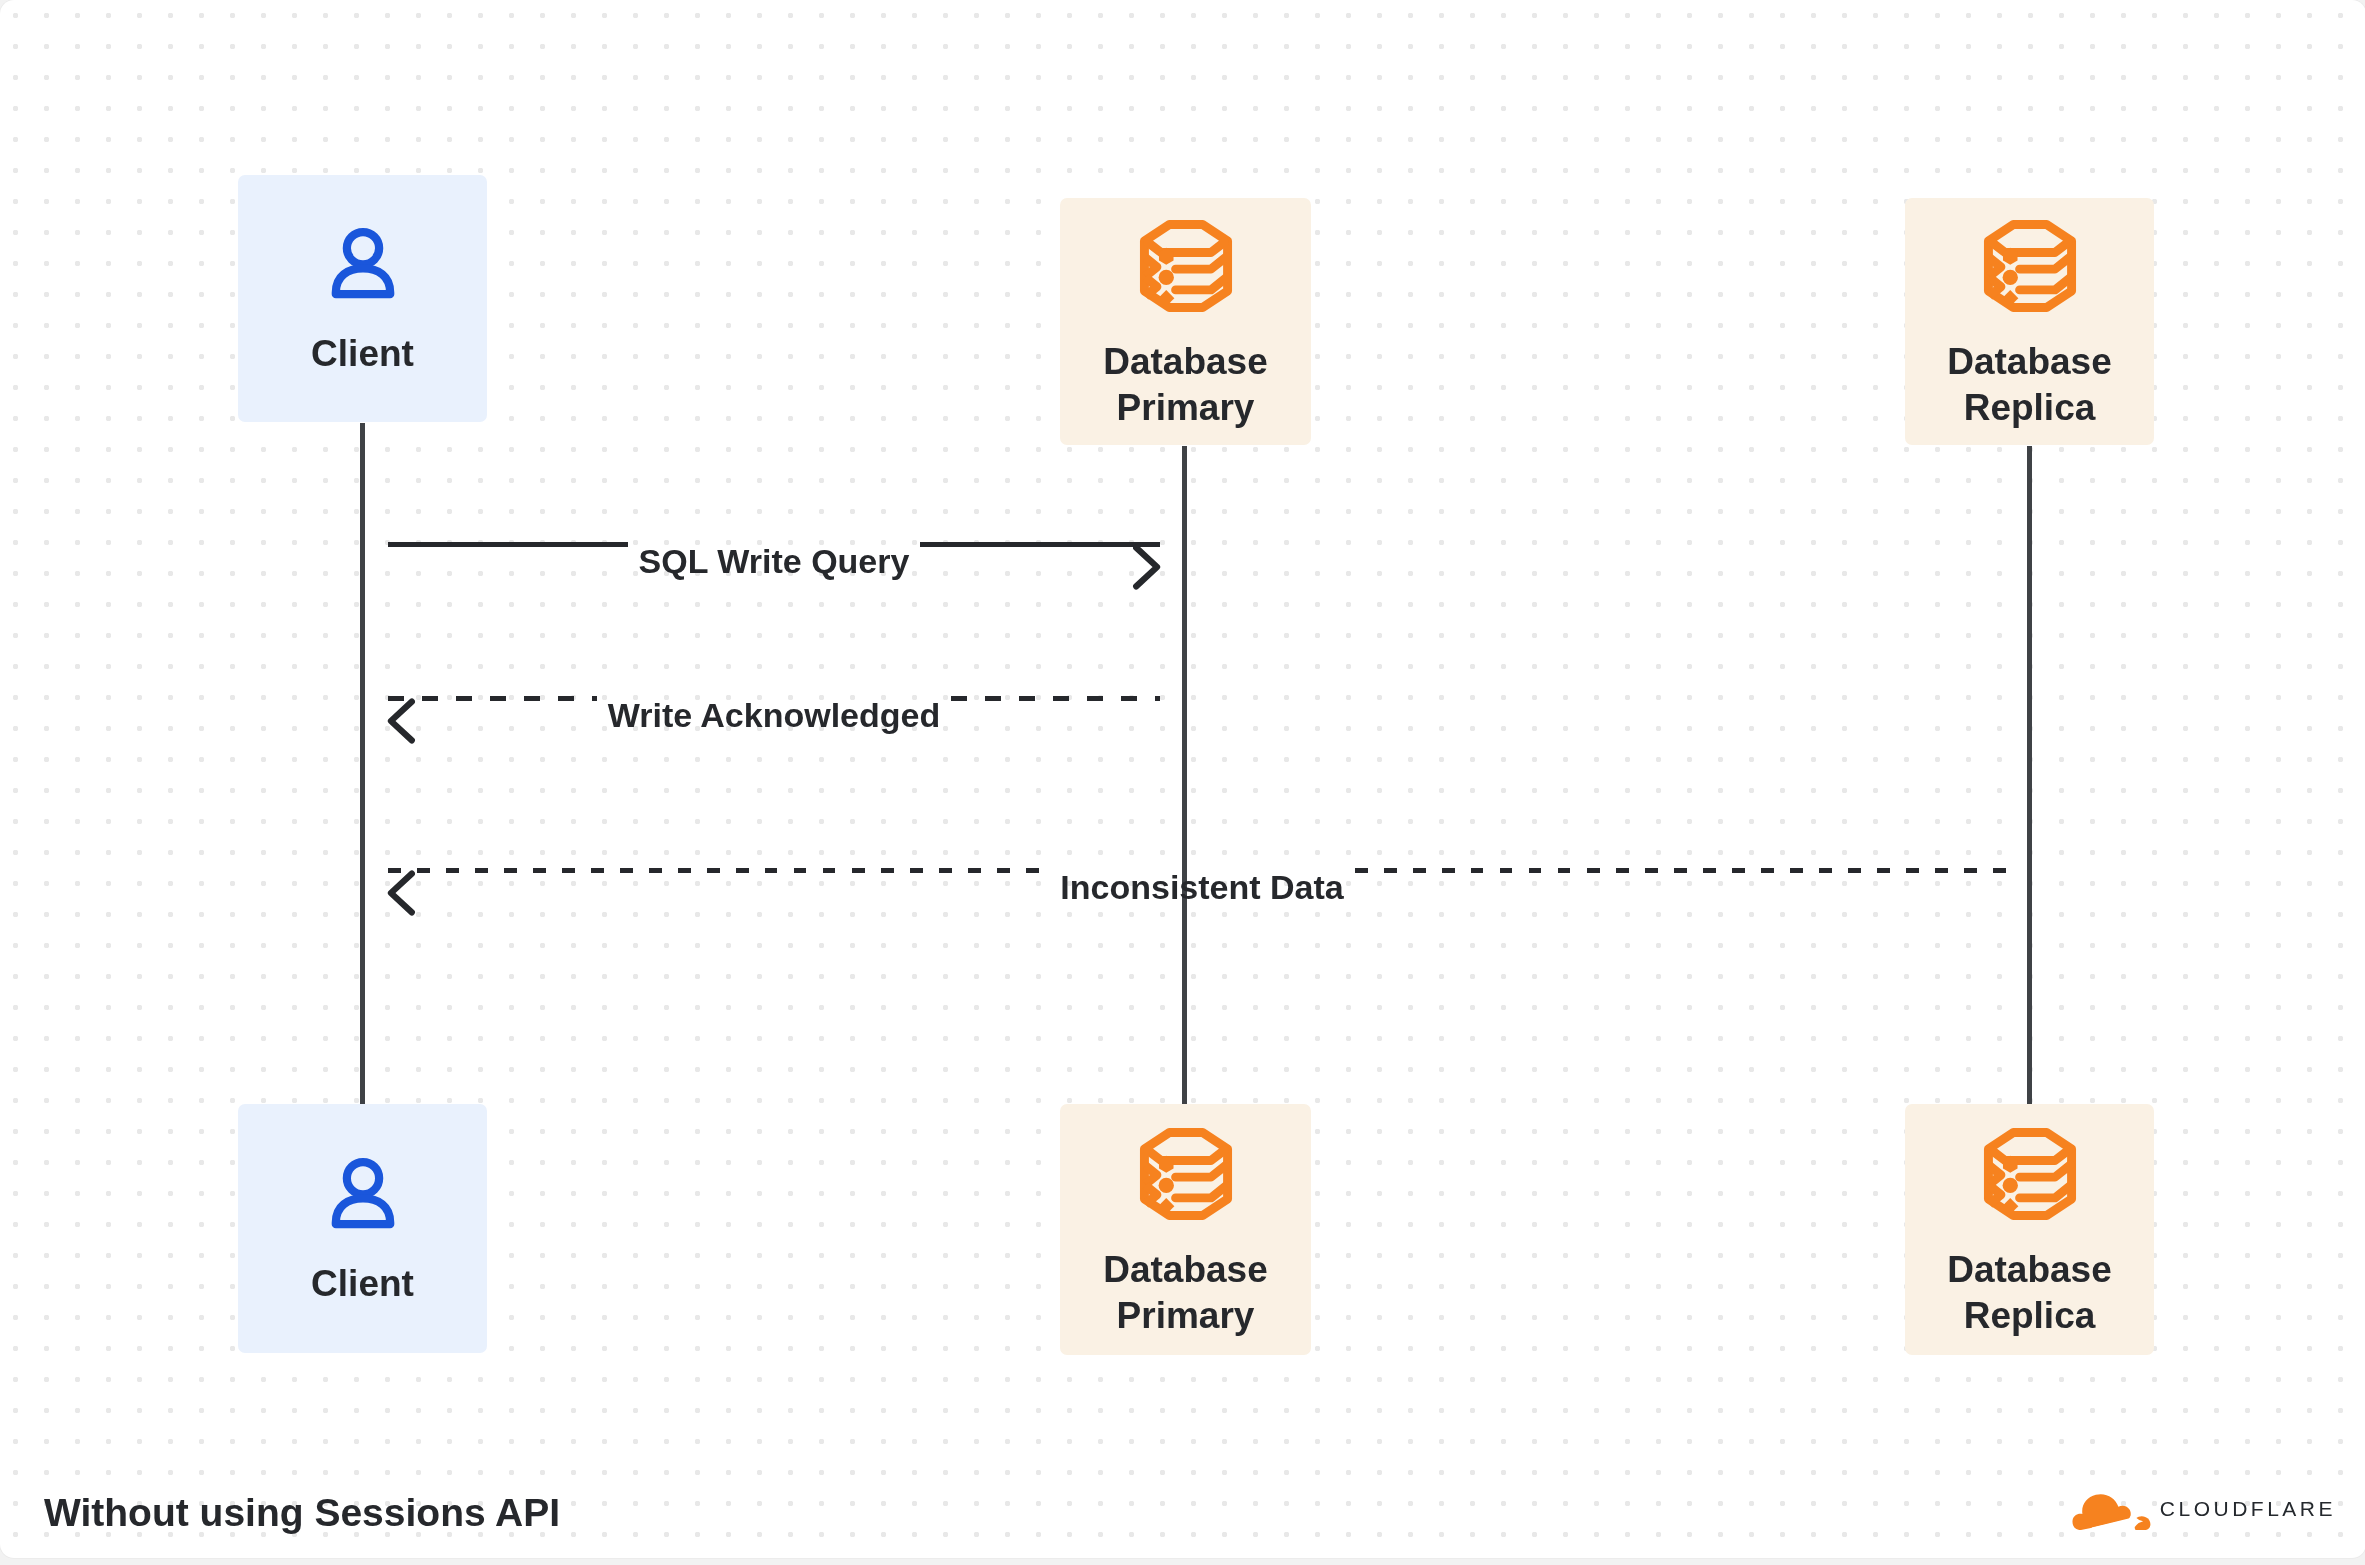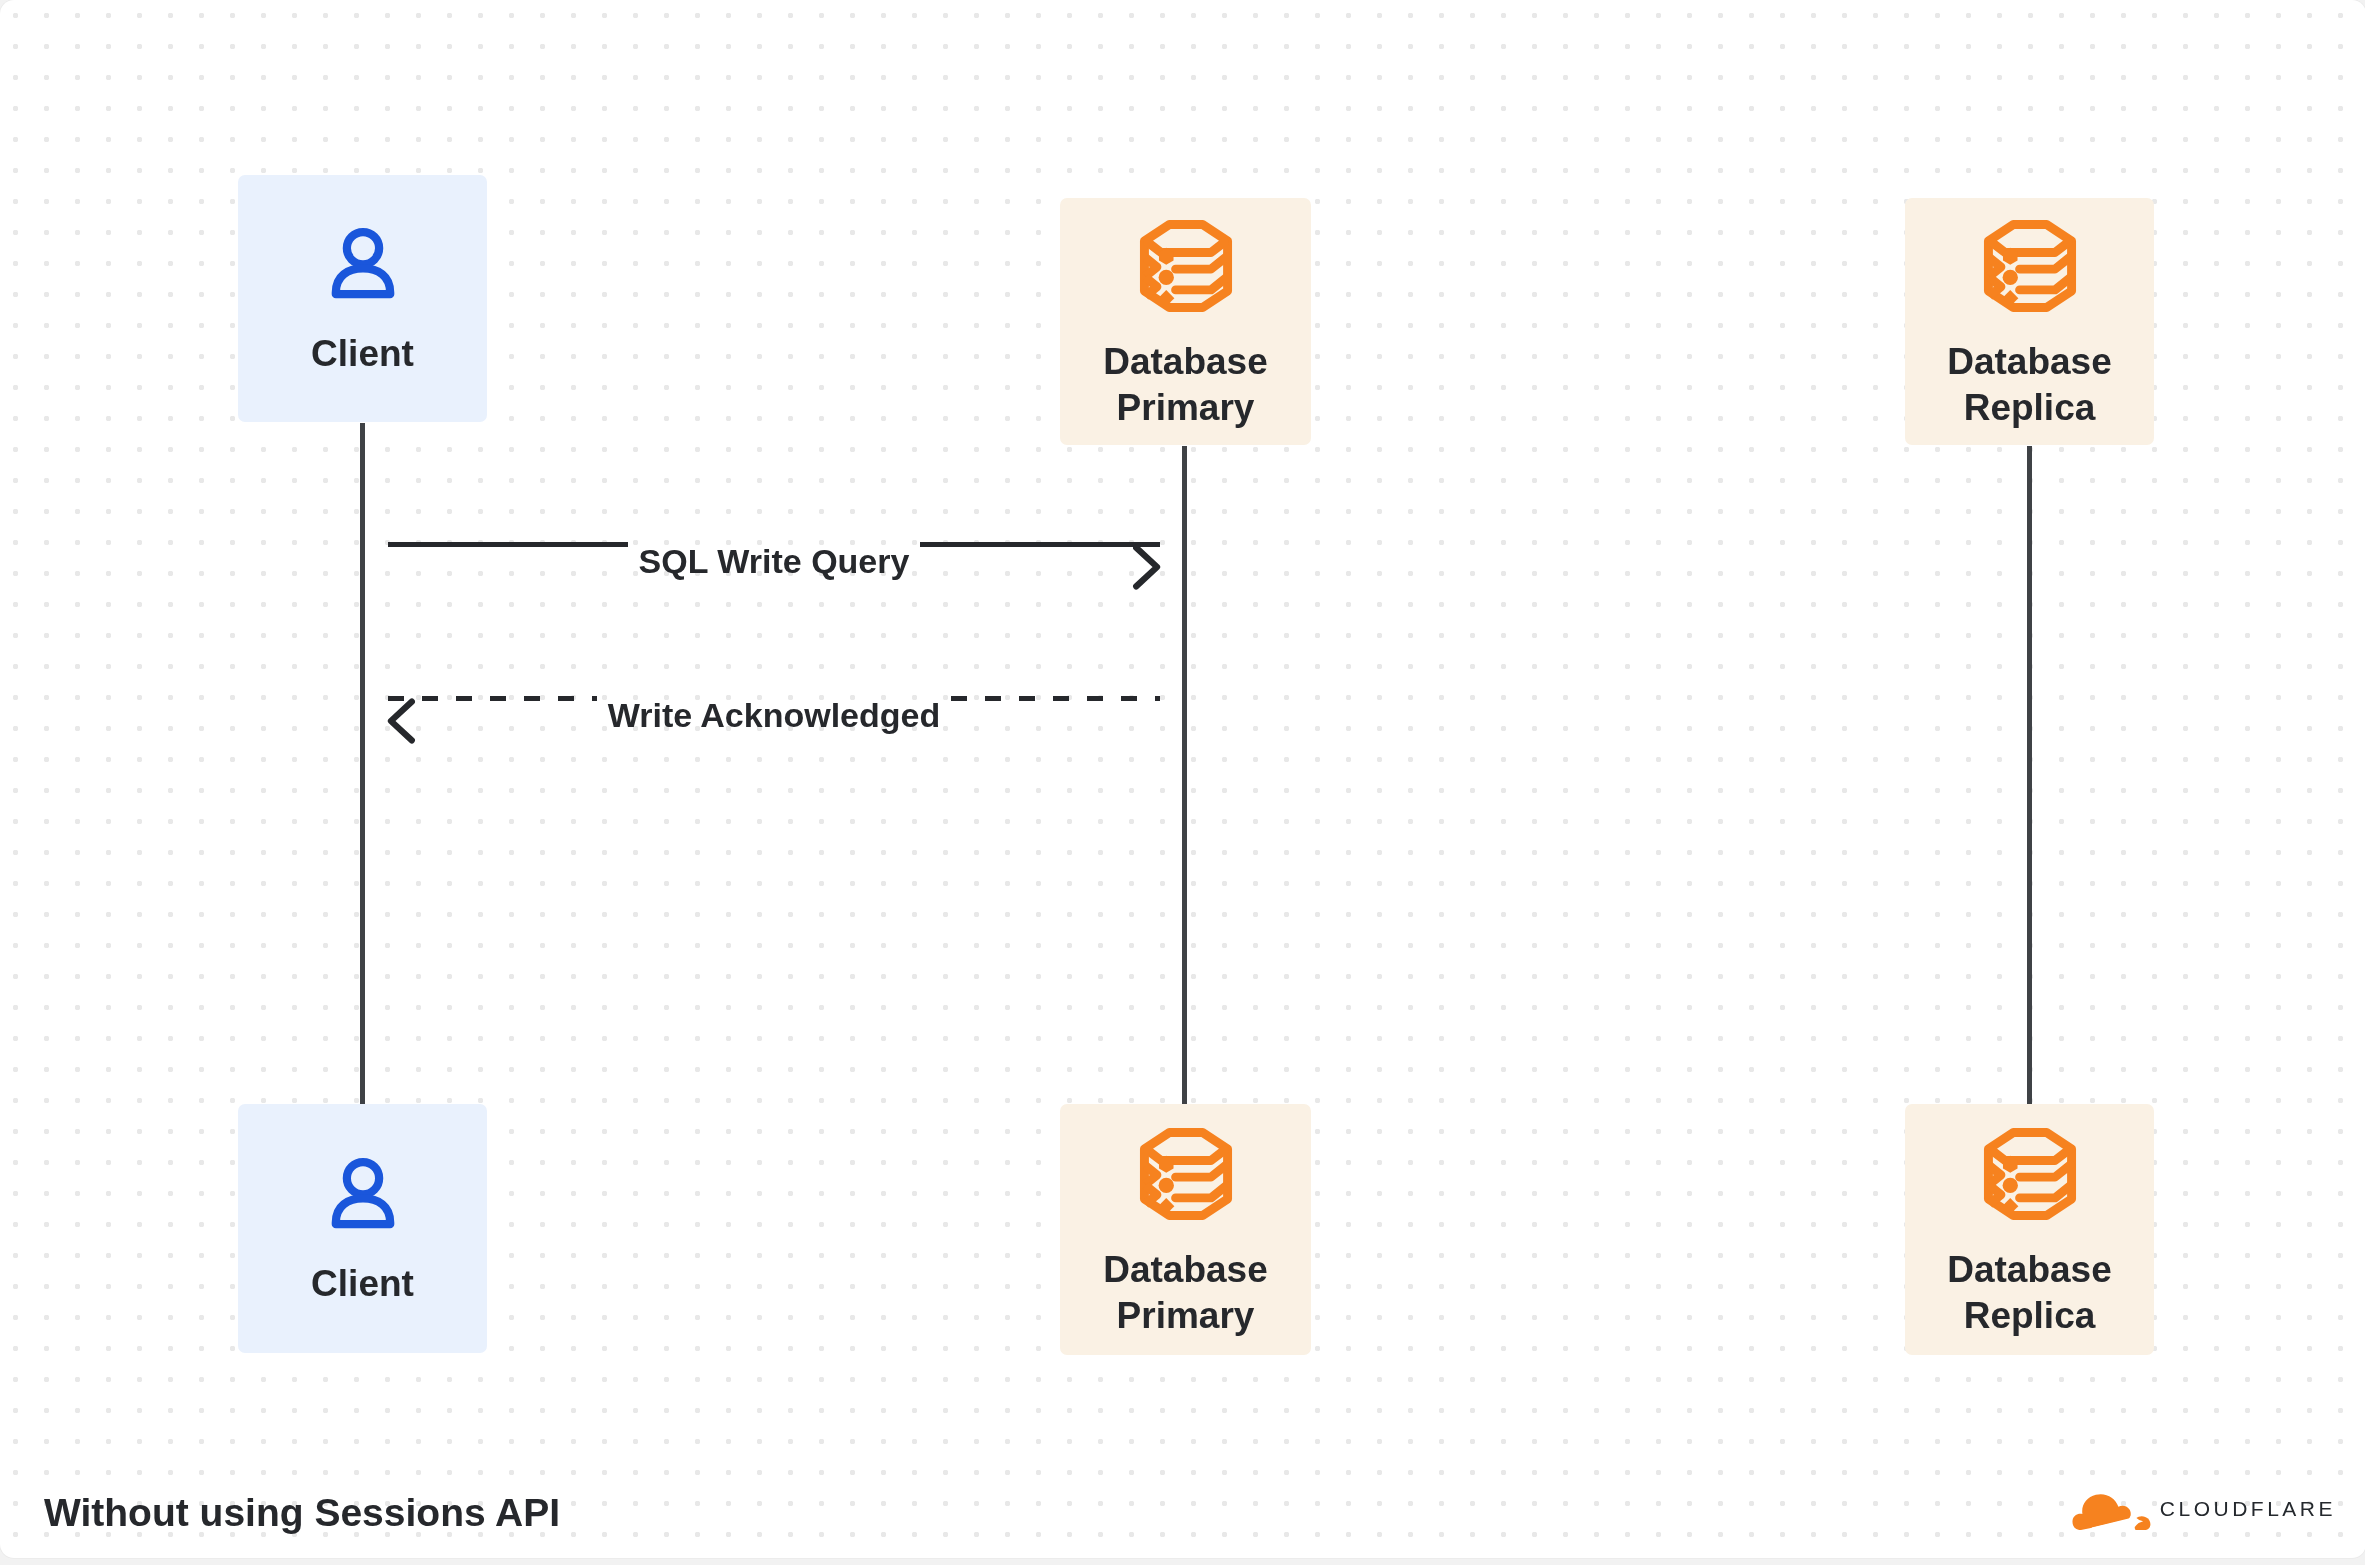--- a/index.html
+++ b/index.html
@@ -154,20 +154,28 @@
   <div class="msg msg-ack">
     <svg class="head left" viewBox="0 0 38 62" width="30" height="48">
         <use href="#sym-head-left"></use>
       </svg>
     <span class="seg seg-dash"></span>
     <span class="msg-label">Write Acknowledged</span>
     <span class="seg seg-dash"></span>
   </div>
 
 
+  <div class="msg msg-incons">
+    <svg class="head left" viewBox="0 0 38 62" width="30" height="48">
+        <use href="#sym-head-left"></use>
+      </svg>
+    <span class="seg seg-dash-sm"></span>
+    <span class="msg-label">Inconsistent Data</span>
+    <span class="seg seg-dash-sm"></span>
+  </div>
 
   <div class="actor client-box pos-client-bot">
     <svg class="icon user" viewBox="0 0 116 116" width="90" height="90">
         <use href="#sym-user"></use>
       </svg>
     <div class="actor-label">Client</div>
   </div>
   <div class="actor db-box pos-primary-bot">
     <svg class="icon db" viewBox="0 0 128 136" width="100" height="106">
         <use href="#sym-db"></use>

